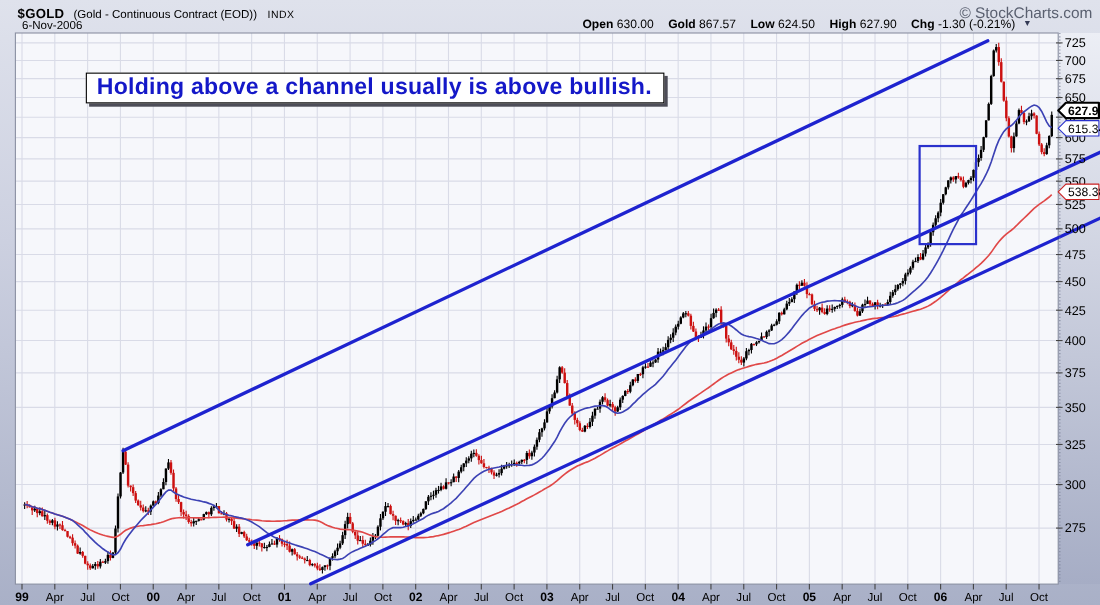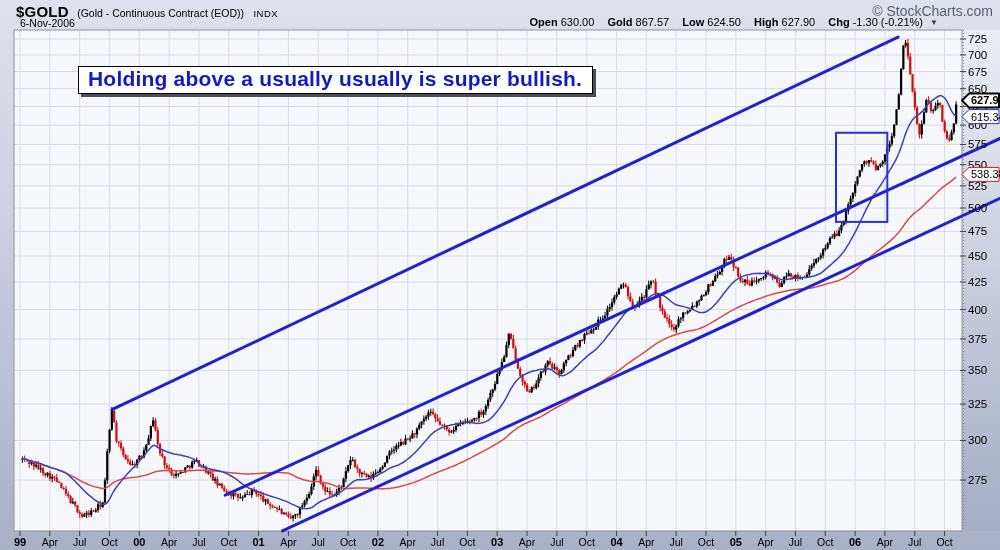--- a/index.html
+++ b/index.html
@@ -4,21 +4,21 @@
 <style>
   html,body{margin:0;padding:0;}
   #app{
     position:relative;width:1000px;height:550px;overflow:hidden;
     font-family:"Liberation Sans",sans-serif;
     background:linear-gradient(180deg,#dfe2ec 0%,#ccd0e0 40%,#a9b0c7 100%);
     -webkit-font-smoothing:none;
   }
   #chart{position:absolute;left:0;top:0;}
   .hdr-row1{position:absolute;left:16px;top:3px;white-space:nowrap;color:#000;}
-  .sym{font-size:15px;font-weight:bold;letter-spacing:.2px;}
+  .sym{font-size:12px;font-weight:bold;letter-spacing:.2px;}
   .desc{font-size:10.5px;margin-left:4px;text-align:right;}
   .exch{font-size:9.5px;margin-left:5px;letter-spacing:.5px;margin-top:21px;}
   .copyright{position:absolute;right:7px;top:3px;font-size:14px;color:#5a6070;}
   .hdr-date{position:absolute;left:20px;top:17px;font-size:10.5px;color:#000;}
   .quote{position:absolute;top:16px;right:62px;font-size:11px;color:#000;white-space:nowrap;}
   .quote b{font-weight:bold;margin-left:10px;}
   .quote .arr{font-size:8px;color:#333a55;margin-left:4px;vertical-align:1px;}
   .legend{position:absolute;left:18px;top:32px;line-height:13px;}
   .lg1{font-size:11px;color:#000;white-space:nowrap;}
   .lg1 svg{vertical-align:-2px;margin-right:3px;}
@@ -1076,14 +1076,14 @@
     <b>Low</b>
     <span>624.50</span>
     <b>High</b>
     <span>627.90</span>
     <b>Chg</b>
     <span>-1.30 (-0.21%)</span>
     <span class="arr">▼</span>
   </div>
 
 
-  <div class="note-box">Holding above a usually usually is super bullish.</div>
+  <div class="note-box">Holding above a channel usually is above bullish.</div>
 </div>
 
 </body></html>

